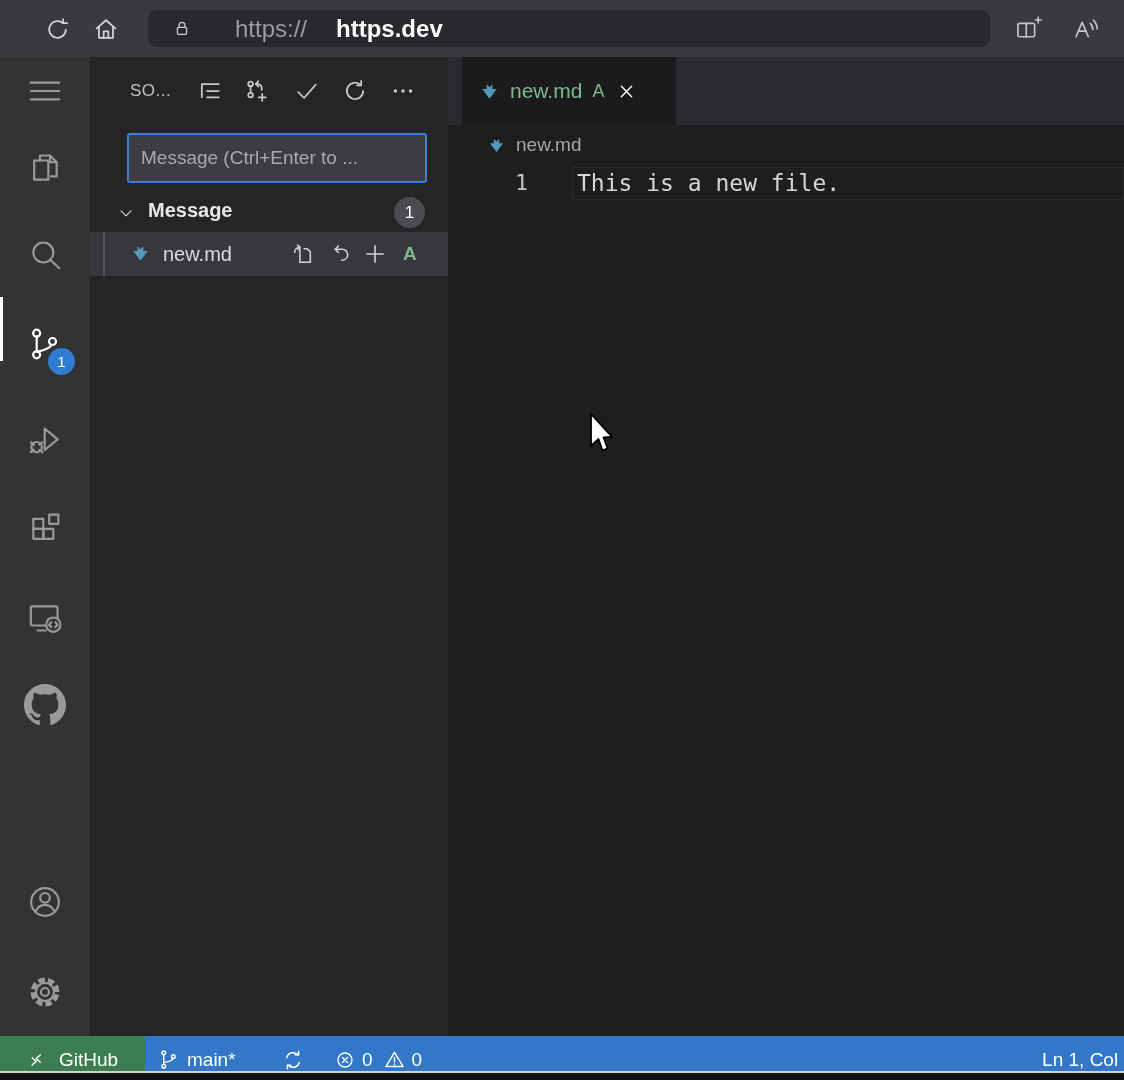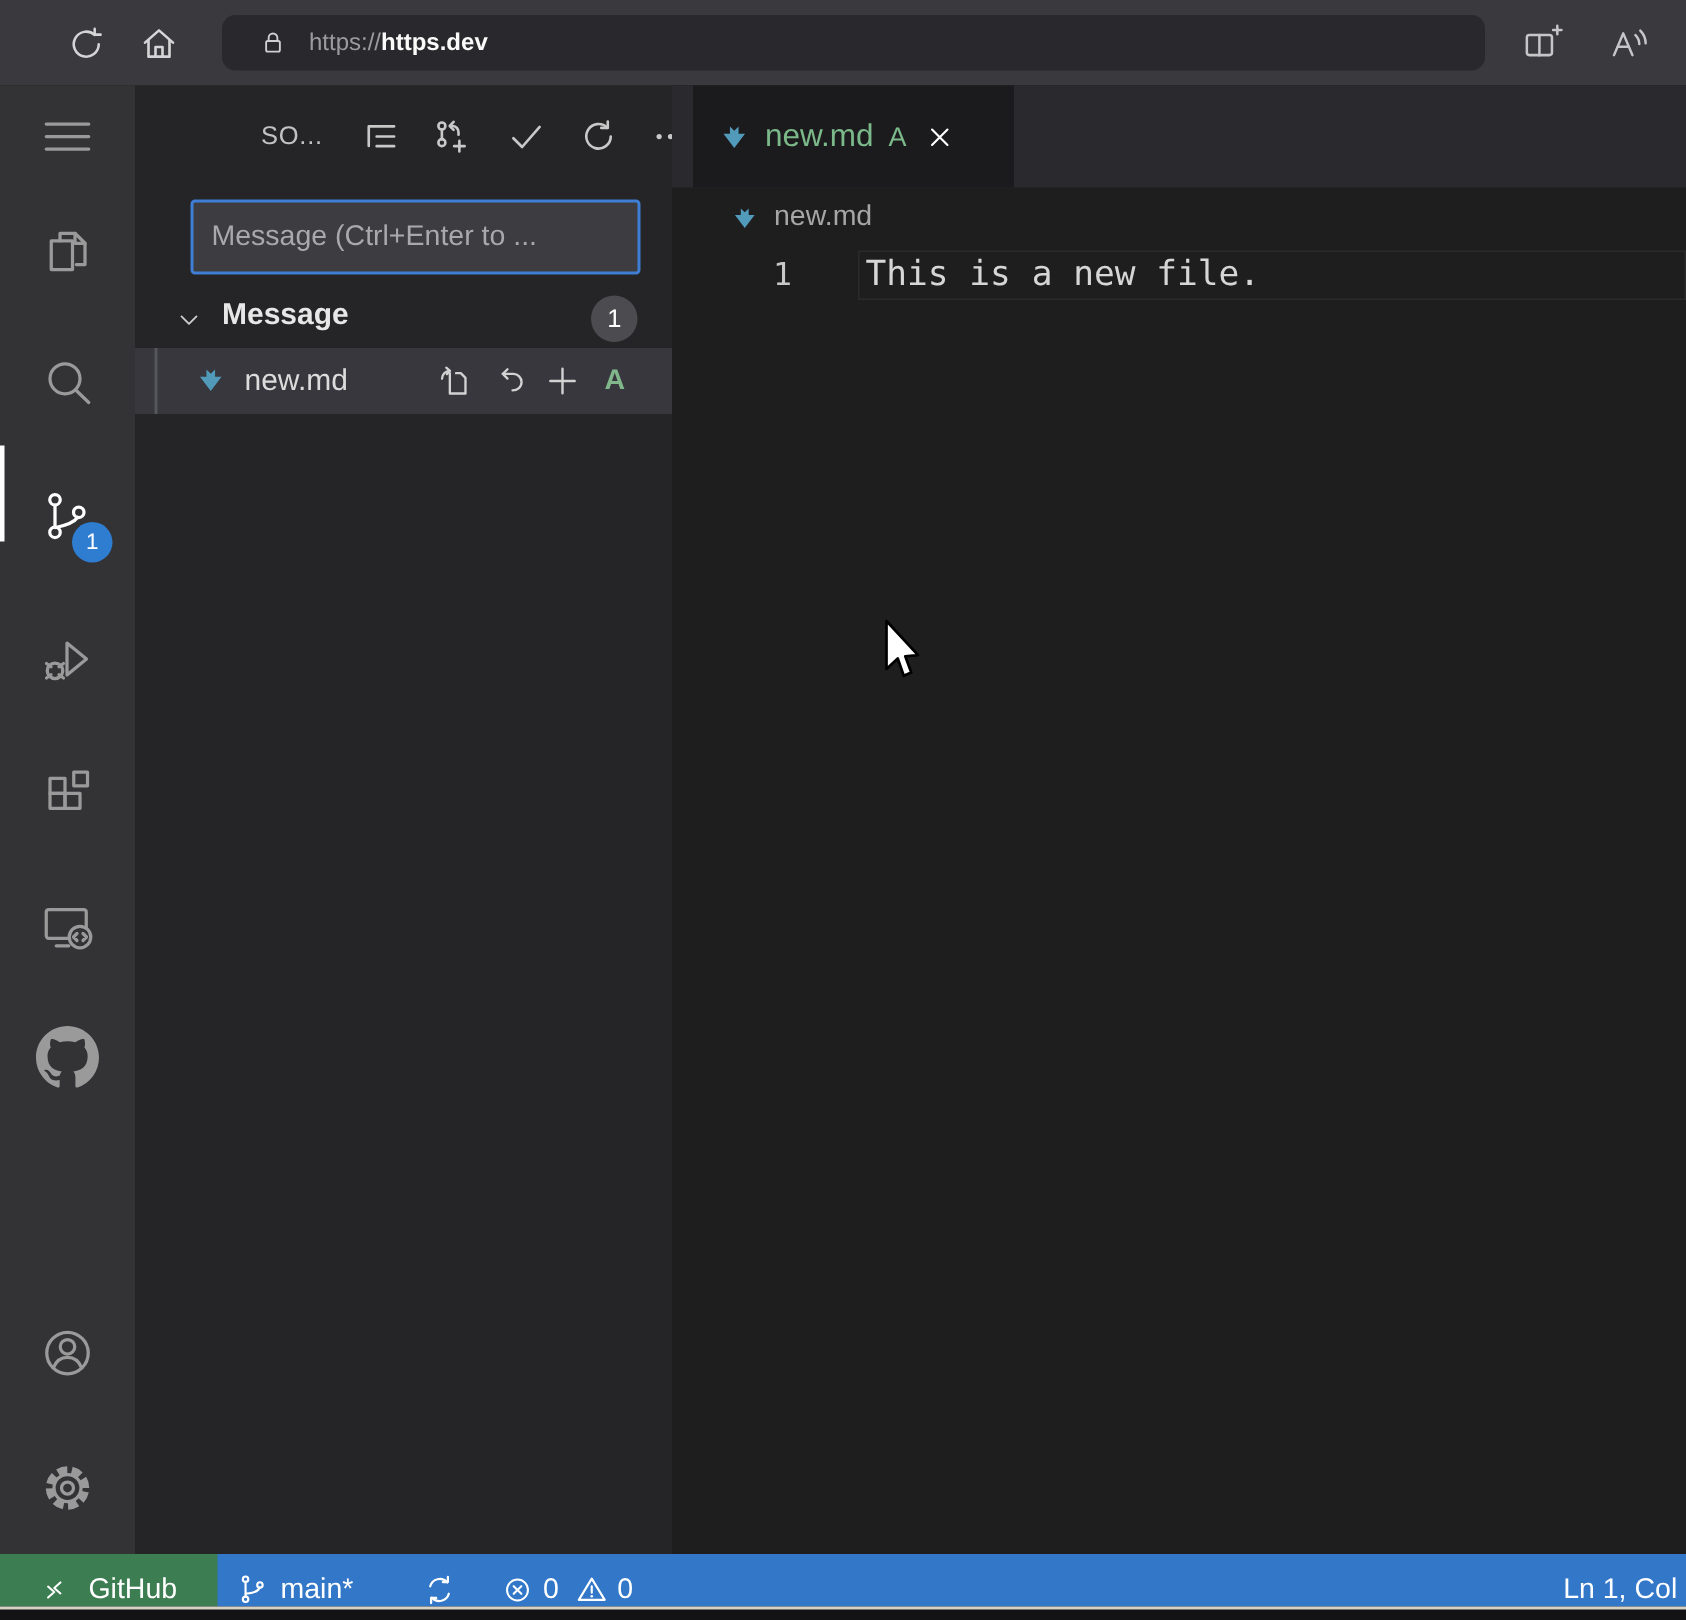--- a/index.html
+++ b/index.html
@@ -4,33 +4,33 @@
 <style>
   html,body{margin:0;padding:0;}
   body{width:1124px;height:1080px;position:relative;overflow:hidden;background:#1e1e1e;
        font-family:"Liberation Sans",sans-serif;-webkit-font-smoothing:antialiased;}
   .si{fill:none;stroke:currentColor;stroke-width:1.5;stroke-linecap:round;stroke-linejoin:round;}
   .thin{stroke-width:1.3;}
   
   .browser-bar{position:absolute;left:0;top:0;width:1124px;height:57px;background:#3a3a3e;}
   .b-icon{position:absolute;top:14px;width:30px;height:30px;color:#d5d5d7;display:flex;align-items:center;justify-content:center;cursor:pointer;}
   .addr{position:absolute;left:148px;top:10px;width:842px;height:37px;background:#29292d;border-radius:9px;
-        display:flex;align-items:center;color:#9b9ba1;font-size:16px;}
+        display:flex;align-items:center;color:#9b9ba1;font-size:24px;gap:29px;}
   .addr .lock{margin:0 14px 0 24px;color:#cfcfd2;display:flex;}
   .addr .domain{color:#fafafa;font-weight:700;}
   
   .workbench{position:absolute;left:0;top:57px;width:1124px;height:979px;}
   .activitybar{position:absolute;left:0;top:0;width:90px;height:100%;background:#333336;}
   .ab-item{position:absolute;left:23px;width:44px;height:44px;display:flex;align-items:center;justify-content:center;color:#9a9a9a;cursor:pointer;}
   .ab-item.active{color:#ffffff;}
   .ab-indicator{position:absolute;left:0;top:240px;width:3px;height:64px;background:#ffffff;}
   .ab-badge{position:absolute;left:25px;top:26px;width:27px;height:27px;border-radius:50%;background:#2e7dd1;
             color:#fff;font-size:15px;display:flex;align-items:center;justify-content:center;}
   
-  .sidebar{position:absolute;left:90px;top:0;width:358px;height:100%;background:#252527;padding-left:44px;}
+  .sidebar{position:absolute;left:90px;top:0;width:358px;height:100%;background:#252527;}
   .scm-header{position:relative;height:68px;}
   .scm-title{position:absolute;left:40px;top:0;height:68px;display:flex;align-items:center;
              color:#c2c2c2;font-size:17px;letter-spacing:.5px;}
   .scm-act{position:absolute;top:18px;width:32px;height:32px;color:#c8c8c8;display:flex;align-items:center;justify-content:center;cursor:pointer;}
   .commit-input{position:absolute;left:37px;top:76px;width:300px;height:50px;box-sizing:border-box;
                 background:#3c3c41;border:2px solid #3f7ed4;border-radius:3px;color:#cccccc;
                 font-size:19px;padding:0 12px;font-family:"Liberation Sans",sans-serif;outline:none;}
   .commit-input::placeholder{color:#a9a9ad;}
   .changes-header{position:absolute;left:0;top:139px;width:358px;height:34px;color:#e7e7e7;cursor:pointer;}
   .chev{position:absolute;left:26px;top:7px;color:#cccccc;}

